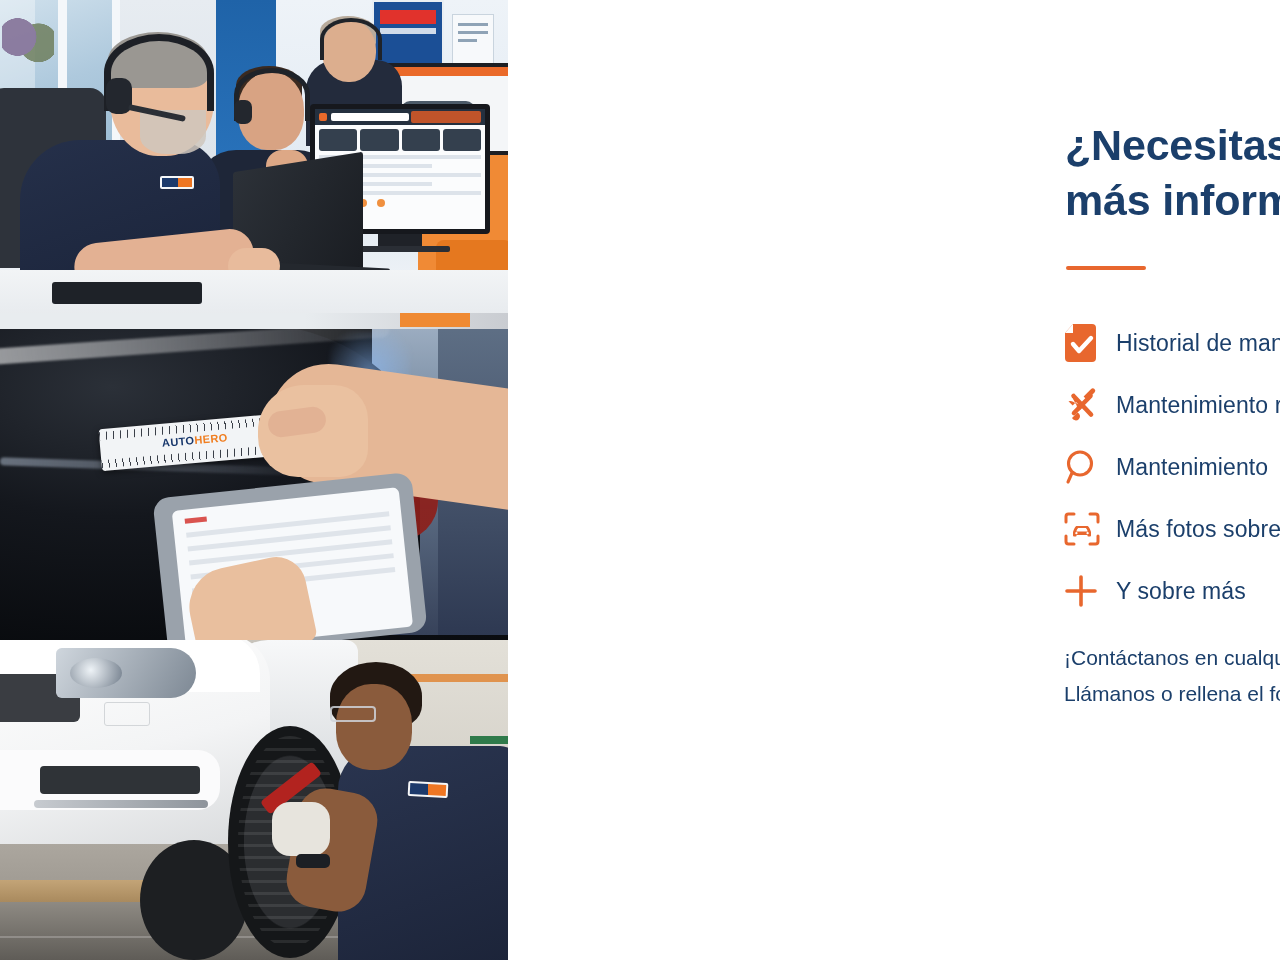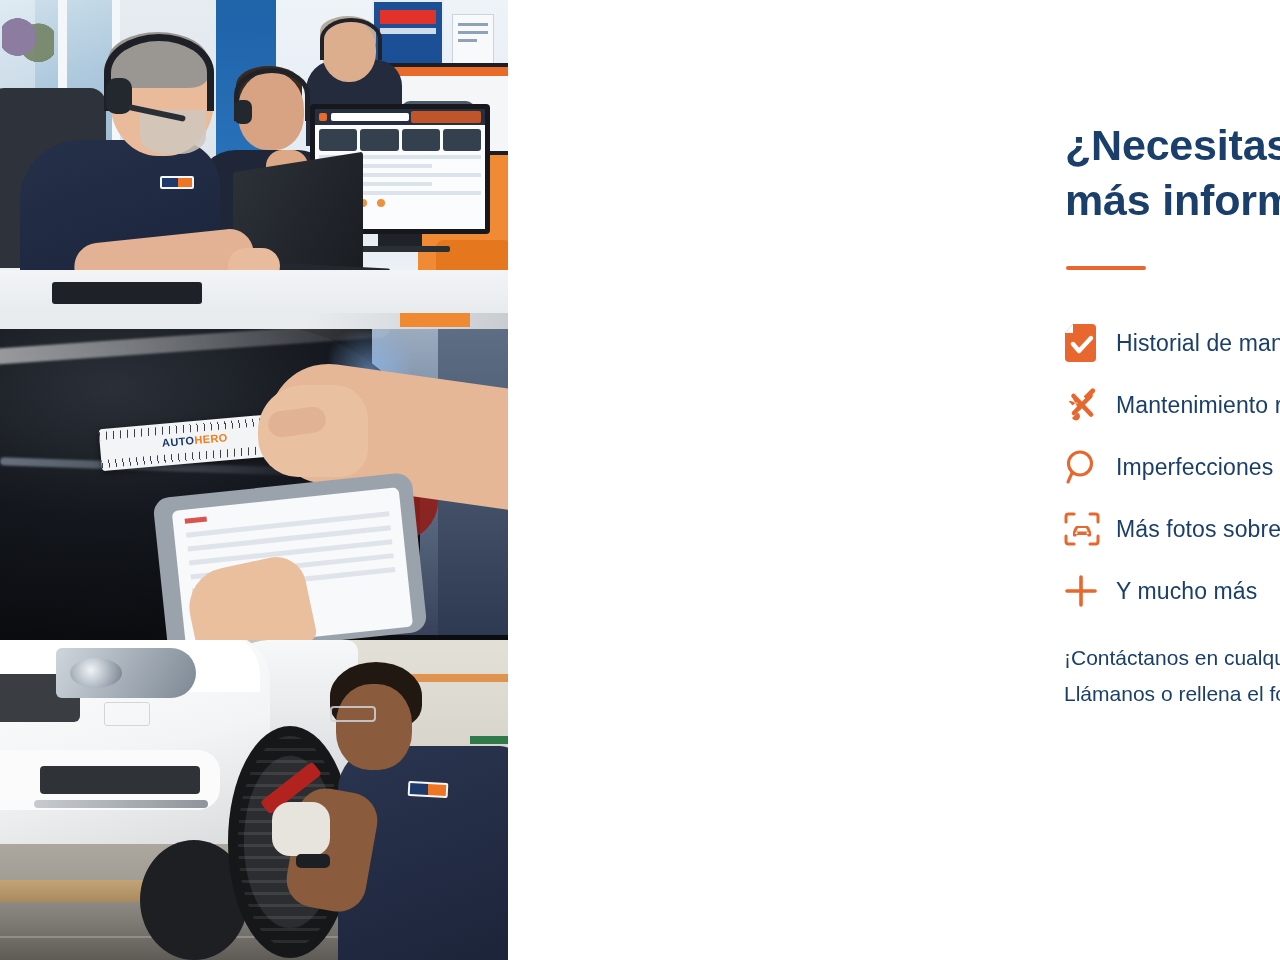--- a/index.html
+++ b/index.html
@@ -386,21 +386,21 @@
         <span class="lbl">Mantenimiento realizado</span>
       </div>
 
       <div class="feat">
         <span class="ic">
           <svg width="34" height="36" viewBox="0 0 34 36">
             <circle cx="16" cy="14.5" r="11.5" fill="none" stroke="#E8672E" stroke-width="3.1"></circle>
             <path d="M8.2 23.5 L4 33" fill="none" stroke="#E8672E" stroke-width="3.1" stroke-linecap="round"></path>
           </svg>
         </span>
-        <span class="lbl">Imperfecciones</span>
+        <span class="lbl">Mantenimiento</span>
       </div>
 
       <div class="feat">
         <span class="ic">
           <svg width="36" height="34" viewBox="0 0 36 34">
             <g stroke="#E8672E" stroke-width="3" stroke-linecap="round" fill="none">
               <path d="M2 10 V4.5 A2.5 2.5 0 0 1 4.5 2 H10"></path>
               <path d="M26 2 h5.5 A2.5 2.5 0 0 1 34 4.5 V10"></path>
               <path d="M34 24 v5.5 A2.5 2.5 0 0 1 31.5 32 H26"></path>
               <path d="M10 32 H4.5 A2.5 2.5 0 0 1 2 29.5 V24"></path>
@@ -420,21 +420,21 @@
 
       <div class="feat">
         <span class="ic">
           <svg width="34" height="34" viewBox="0 0 34 34">
             <g stroke="#E8672E" stroke-width="3.6" stroke-linecap="round">
               <path d="M17 3 V31"></path>
                 <path d="M3 17 H31"></path>
             </g>
           </svg>
         </span>
-        <span class="lbl">Y mucho más</span>
+        <span class="lbl">Y sobre más</span>
       </div>
     </div>
 
     <div class="contact">
       <div>¡Contáctanos en cualquier momento para más información!</div>
       <div>Llámanos o rellena el formulario de contacto.</div>
     </div>
 
   </div>
 </div>

